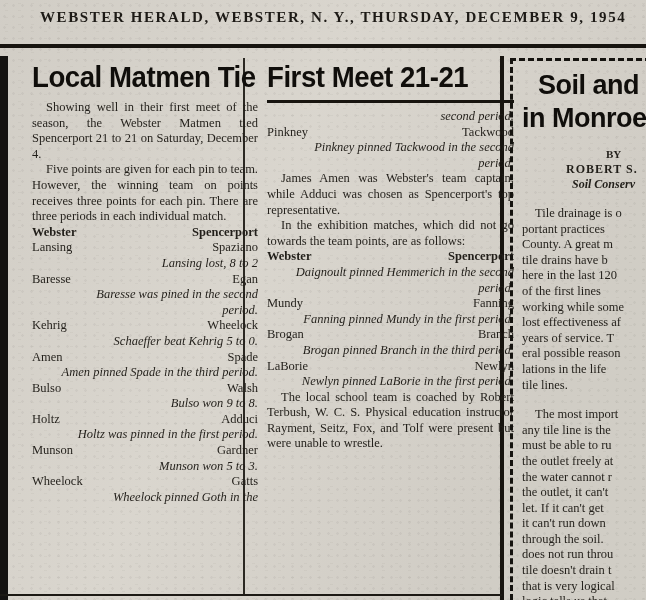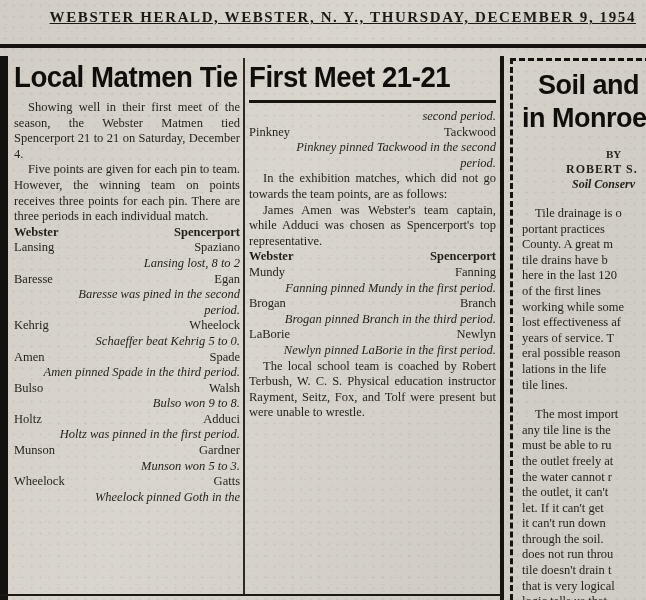--- a/index.html
+++ b/index.html
@@ -8,29 +8,28 @@
     background-color:#d8d4cc;
     background-image:
       radial-gradient(rgba(40,36,30,0.05) 1px, transparent 1.4px),
       radial-gradient(rgba(40,36,30,0.04) 1px, transparent 1.2px),
       linear-gradient(115deg, rgba(0,0,0,0.03), rgba(255,255,255,0.04) 40%, rgba(0,0,0,0.035) 80%);
     background-size:9px 11px, 13px 7px, 100% 100%;
     font-family:"Liberation Serif", serif;
     color:#221f1a;
   }
   .masthead{
-    position:absolute;top:9px;left:40px;right:10px;text-align:right;
+    position:absolute;top:9px;left:40px;right:10px;text-align:left;
     font-weight:bold;font-size:15px;letter-spacing:1.6px;color:#1d1a16;
     white-space:nowrap;
-    text-decoration:underline;
   }
   .top-rule{position:absolute;top:44px;left:0;width:646px;height:4px;background:#17140f;}
   .left-bar{position:absolute;top:56px;bottom:0;left:0;width:8px;background:#141210;}
 
-  .col{position:absolute;top:56px;font-size:12.5px;line-height:15.6px;}
+  .col{position:absolute;top:56px;font-size:12.5px;line-height:15.6px;margin-left:18px;}
   .col1{left:14px;width:226px;}
   .col2{left:249px;width:247px;}
   .divider1{position:absolute;left:243px;top:58px;bottom:4px;width:2px;background:#2b2822;}
   .divider2{position:absolute;left:500px;top:56px;bottom:0;width:4px;background:#17140f;}
   .bottom-rule{position:absolute;left:0;top:594px;width:502px;height:2px;background:#1c1914;}
 
   .headline{
     font-family:"Liberation Sans", sans-serif;font-weight:bold;color:#100e0b;
     font-size:30px;line-height:34px;white-space:nowrap;
     transform:scaleX(0.92);transform-origin:left center;letter-spacing:-0.5px;
@@ -135,28 +134,29 @@
   <div class="head-rule"></div>
 
   <div class="score-result">second period.</div>
 
   <div class="score-row">
     <span>Pinkney</span>
     <span>Tackwood</span>
   </div>
   <div class="score-result">Pinkney pinned Tackwood in the second period.</div>
 
+  <p class="para">James Amen was Webster's team captain, while Adduci was chosen as Spencerport's top representative.</p>
   <p class="para">In the exhibition matches, which did not go towards the team points, are as follows:</p>
-  <p class="para">James Amen was Webster's team captain, while Adduci was chosen as Spencerport's top representative.</p>
 
   <div class="score-head">
     <span>Webster</span>
     <span>Spencerport</span>
   </div>
 
+  <div class="score-result">Daignoult pinned Hemmerich in the second period.</div>
 
   <div class="score-row">
     <span>Mundy</span>
     <span>Fanning</span>
   </div>
   <div class="score-result">Fanning pinned Mundy in the first period.</div>
 
   <div class="score-row">
     <span>Brogan</span>
     <span>Branch</span>

